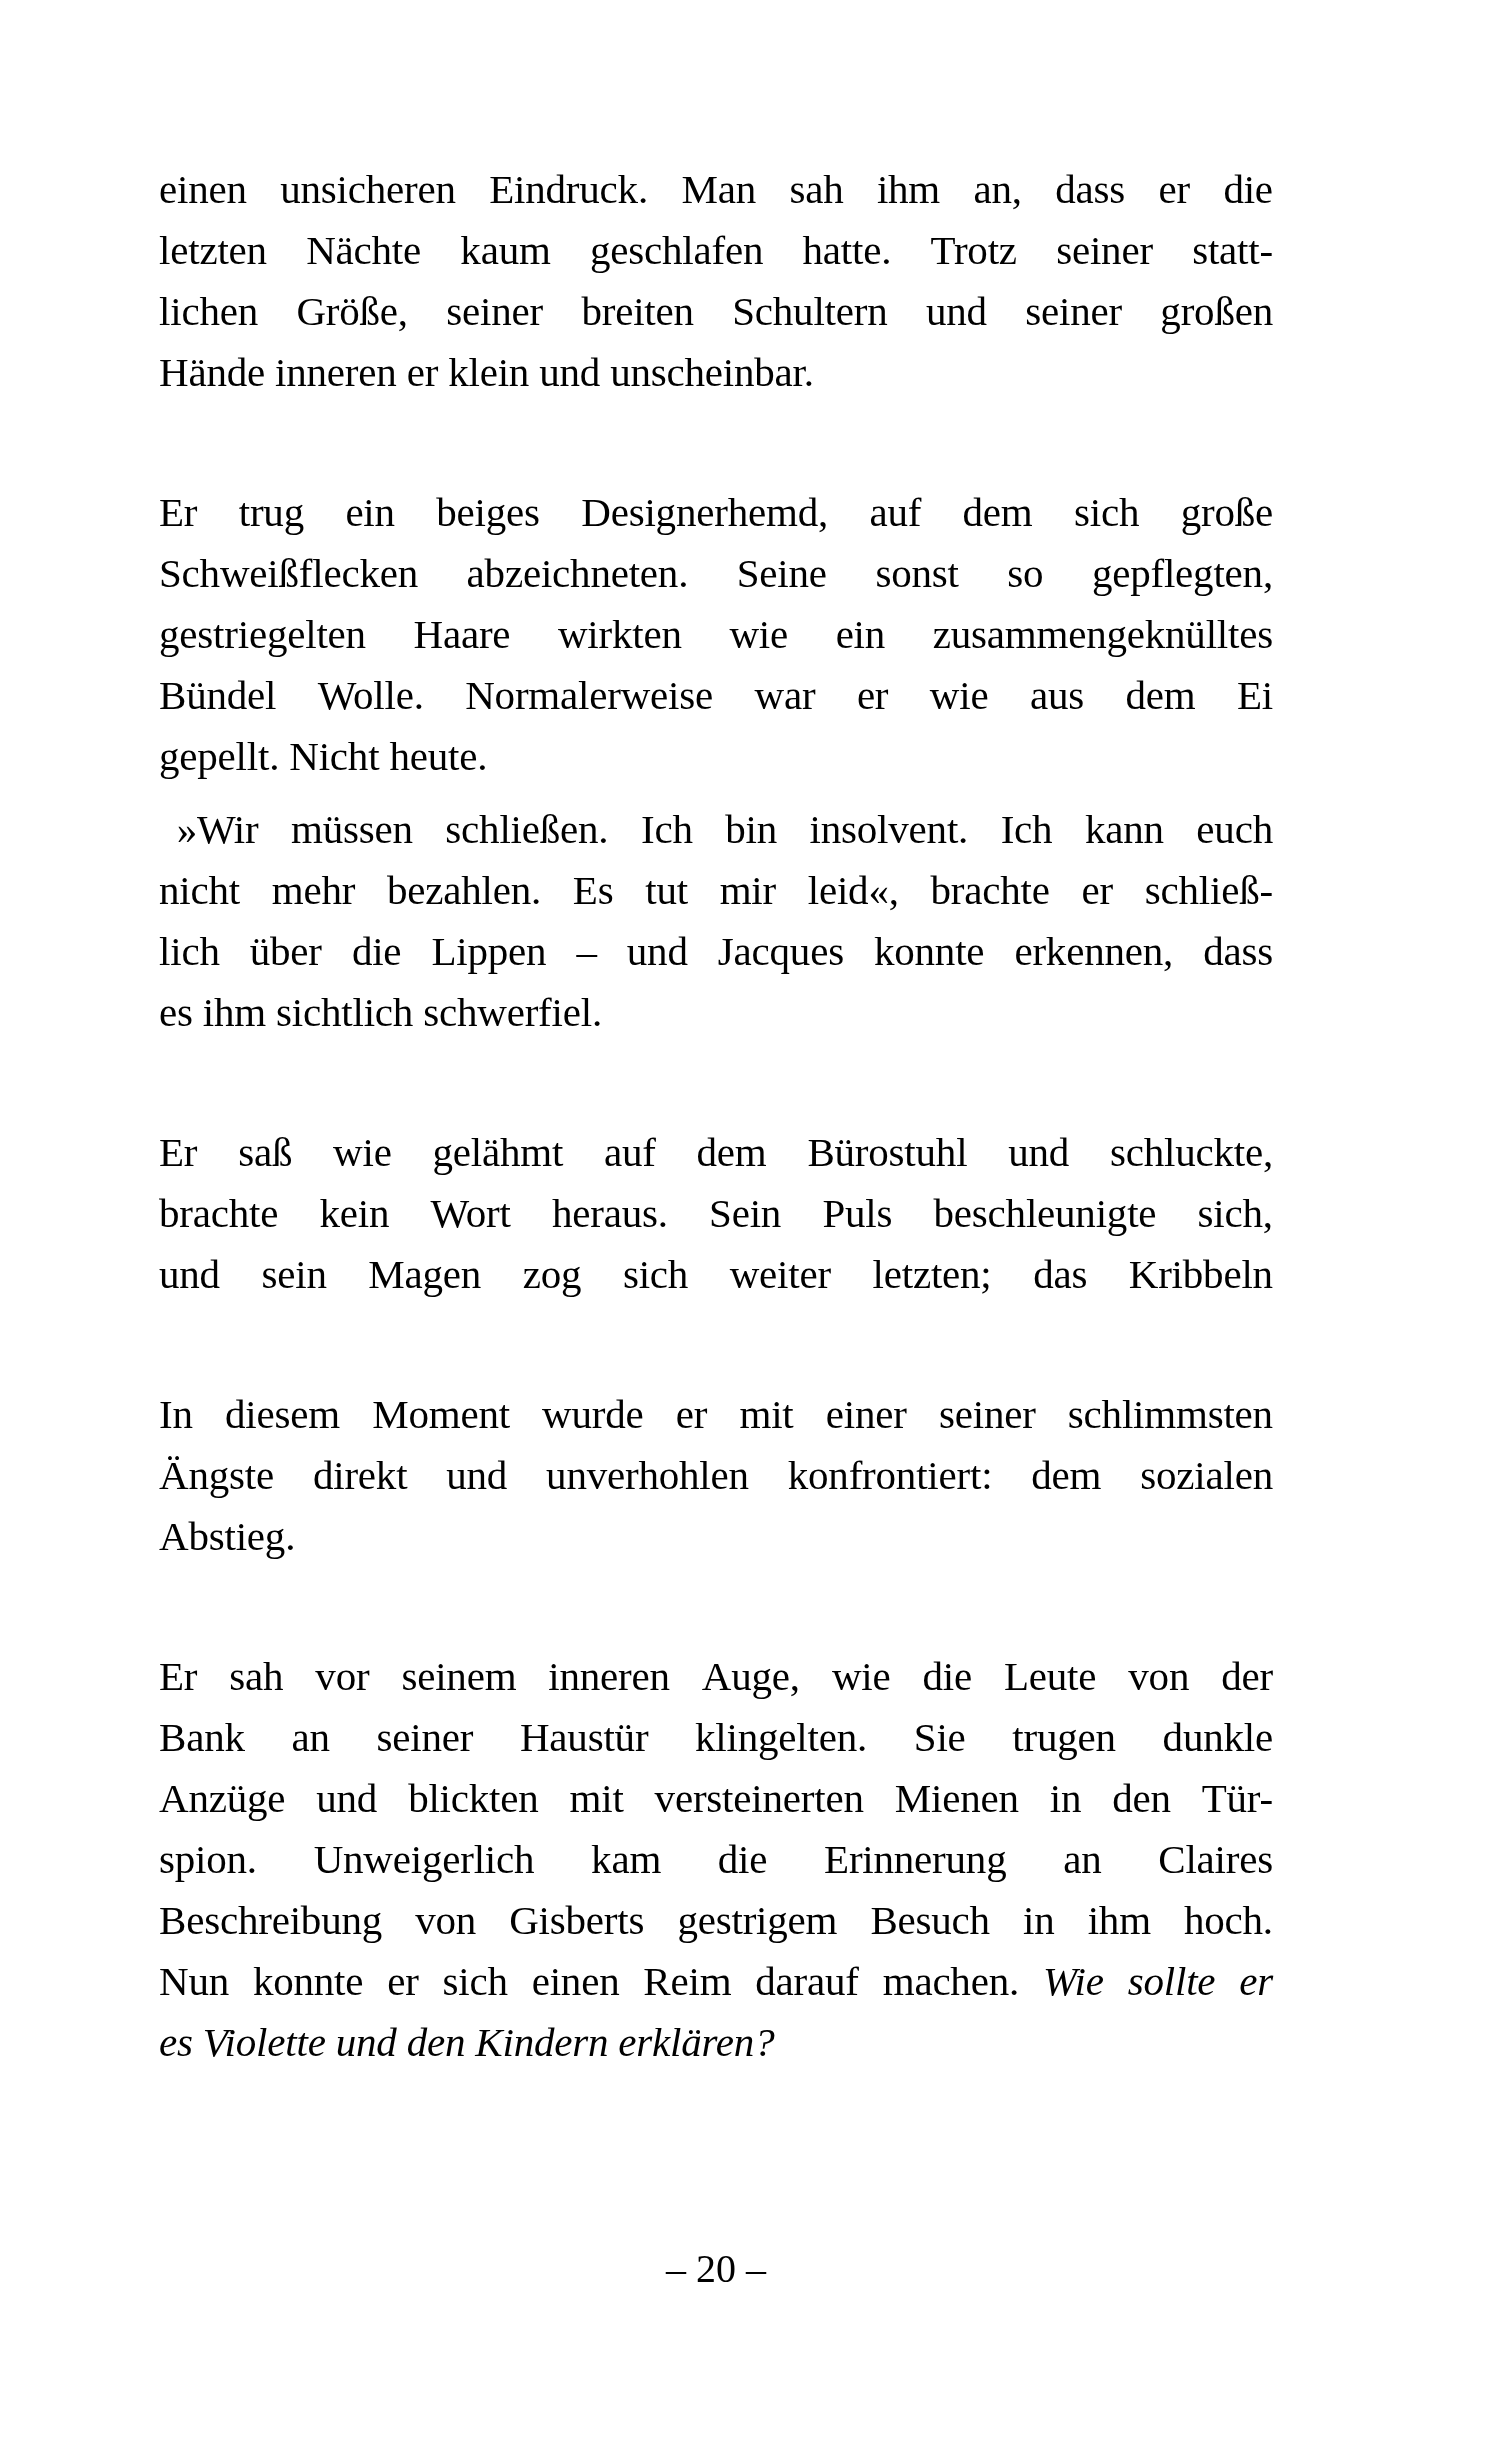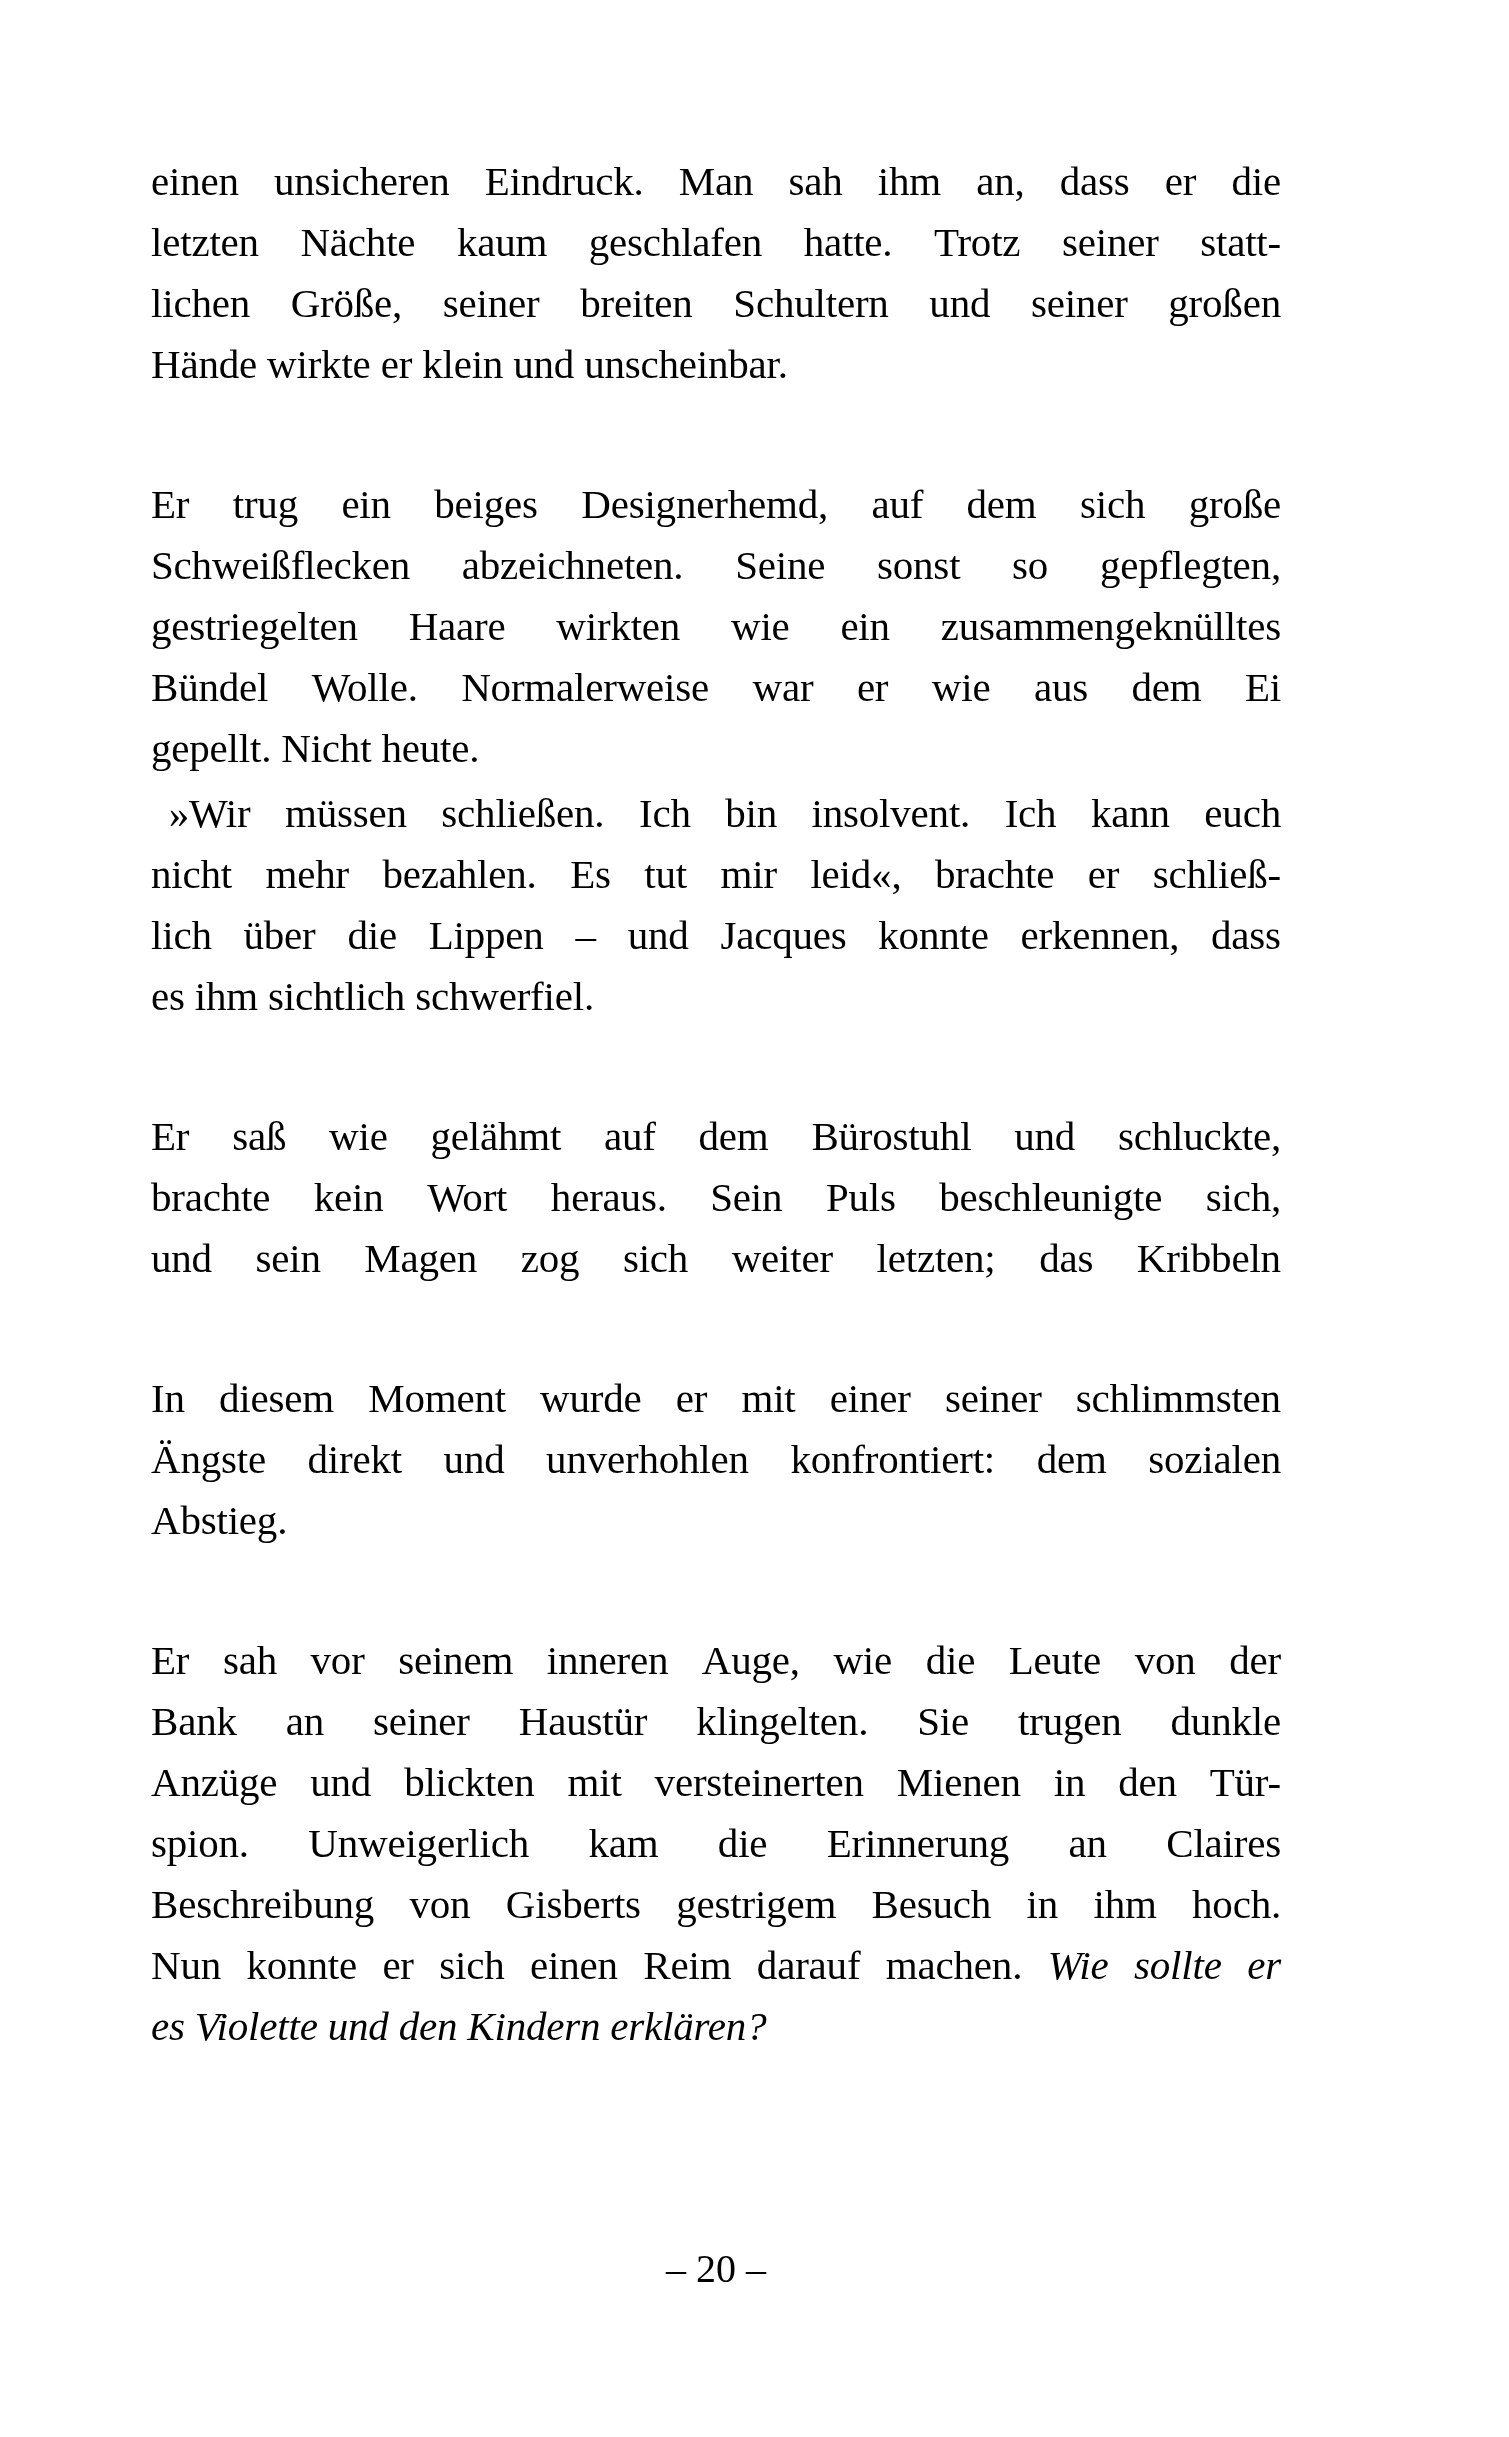--- a/index.html
+++ b/index.html
@@ -14,21 +14,21 @@
   }
   .text-block {
     position: absolute;
     left: 147px;
     top: 147px;
     width: 1138px;
     font-size: 41px;
     line-height: 61px;
     letter-spacing: -0.2px;
   }
-  .para { margin: 4px; }
+  .para { margin: 12px; }
   .para.gap { margin-top: 79px; }
   .line { height: 61px; white-space: nowrap; }
   .line.just {
     display: flex;
     justify-content: space-between;
   }
   .line.just .w { display: block; }
   .line.indent { padding-left: 17.7px; }
   .line.last { text-align: left; }
   .it { font-style: italic; }
@@ -72,21 +72,21 @@
       <div class="line just">
         <span class="w">lichen</span>
         <span class="w">Größe,</span>
         <span class="w">seiner</span>
         <span class="w">breiten</span>
         <span class="w">Schultern</span>
         <span class="w">und</span>
         <span class="w">seiner</span>
         <span class="w">großen</span>
       </div>
-      <div class="line last">Hände wirkte er klein und unscheinbar.</div>
+      <div class="line last">Hände inneren er klein und unscheinbar.</div>
     </div>
     <div class="para gap">
       <div class="line just">
         <span class="w">Er</span>
         <span class="w">trug</span>
         <span class="w">ein</span>
         <span class="w">beiges</span>
         <span class="w">Designerhemd,</span>
         <span class="w">auf</span>
         <span class="w">dem</span>

